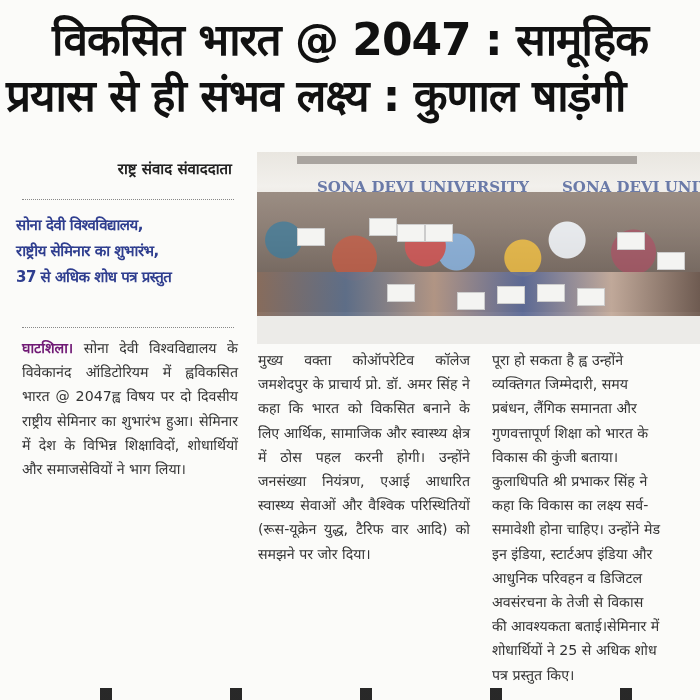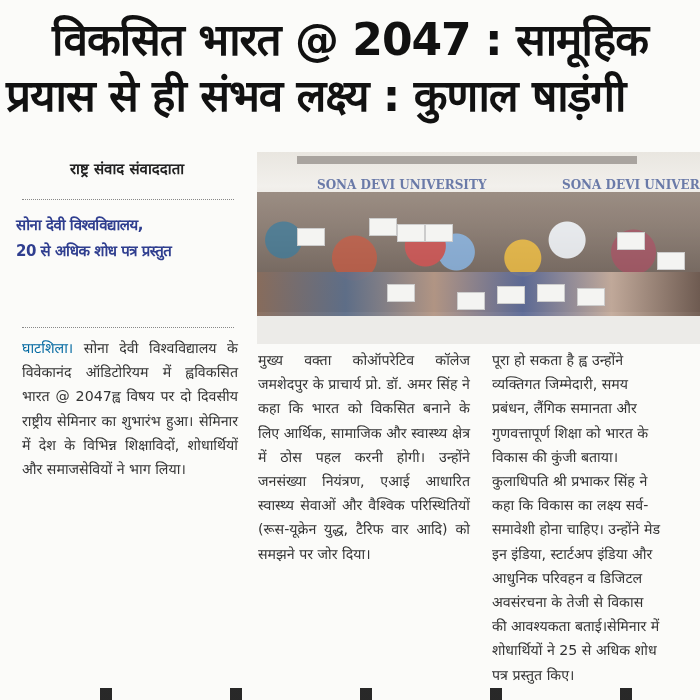--- a/index.html
+++ b/index.html
@@ -15,46 +15,46 @@
   .headline .line {
     position:absolute; left:0; width:700px; text-align:center;
     font-family:"DejaVu Sans", sans-serif; font-weight:bold;
     color:#111; white-space:nowrap; letter-spacing:-1px;
   }
   .headline .l1 { top:8px; font-size:44px; }
   .headline .l2 { top:64px; font-size:44px; left:6px; text-align:left; }
 
   .byline {
     position:absolute; left:22px; top:158px; width:210px;
-    font-size:15px; font-weight:bold; text-align:center; color:#222;
+    font-size:15px; font-weight:bold; text-align:right; color:#222;
   }
   .dotted { position:absolute; left:22px; width:212px; border-top:1px dotted #888; }
   .sub {
     position:absolute; left:16px; top:212px; width:226px;
     font-size:15px; line-height:26px; font-weight:bold; color:#2f3e8f;
     letter-spacing:-0.5px;
   }
   .col {
     position:absolute; font-size:14.2px; line-height:24.2px; color:#333;
     text-align:justify; text-align-last:left;
   }
   .col p { margin:0; }
-  .col .dateline { font-weight:normal; color:#0369a1; }
+  .col .dateline { font-weight:bold; color:#701a75; }
   .c1 { left:22px; top:336px; width:216px; }
   .c2 { left:258px; top:348px; width:212px; }
   .c3 { left:492px; top:348px; width:220px; white-space:nowrap; overflow:hidden; }
   .c3 .ln { display:block; }
 
   .photo {
     position:absolute; left:257px; top:152px; width:443px; height:192px;
     overflow:hidden;
     background:linear-gradient(#e9e6e0 0%, #f2f0ec 18%, #ddd6cf 40%, #9a8f86 70%, #bfb5ab 100%);
   }
   .photo .ceiling { position:absolute; left:40px; top:4px; width:340px; height:8px; background:#a9a49f; }
-  .photo .banner { position:absolute; top:26px; font-size:12px; font-family:"DejaVu Serif", serif; font-weight:bold; color:#6a7aa8; white-space:nowrap; }
+  .photo .banner { position:absolute; top:26px; font-size:15px; font-family:"DejaVu Serif", serif; font-weight:bold; color:#6a7aa8; white-space:nowrap; }
   .photo .people { position:absolute; left:0; top:40px; width:443px; height:120px;
     background:
       radial-gradient(circle at 6% 40%, #3b6f8a 0 18px, transparent 19px),
       radial-gradient(circle at 22% 55%, #b5533d 0 22px, transparent 23px),
       radial-gradient(circle at 38% 45%, #c74a4a 0 20px, transparent 21px),
       radial-gradient(circle at 45% 50%, #7fa9d6 0 18px, transparent 19px),
       radial-gradient(circle at 60% 55%, #e3b23a 0 18px, transparent 19px),
       radial-gradient(circle at 70% 40%, #e9edf2 0 18px, transparent 19px),
       radial-gradient(circle at 85% 50%, #9a4b5a 0 22px, transparent 23px),
       linear-gradient(#8d7d72, #5f534c);
@@ -78,21 +78,22 @@
 <div class="headline">
   <div class="line l1">विकसित भारत @ 2047 : सामूहिक</div>
   <div class="line l2">प्रयास से ही संभव लक्ष्य : कुणाल षाड़ंगी</div>
 </div>
 
 <div class="byline">राष्ट्र संवाद संवाददाता</div>
 <div class="dotted" style="top:199px"></div>
 
 <div class="sub">
   <div>सोना देवी विश्वविद्यालय,</div>
-  <div>20 से अधिक शोध पत्र प्रस्तुत</div>
+  <div>राष्ट्रीय सेमिनार का शुभारंभ,</div>
+  <div>37 से अधिक शोध पत्र प्रस्तुत</div>
 </div>
 <div class="dotted" style="top:327px"></div>
 
 <div class="photo">
   <div class="ceiling"></div>
   <div class="banner" style="left:60px">SONA DEVI UNIVERSITY</div>
   <div class="banner" style="left:305px">SONA DEVI UNIVERSITY</div>
   <div class="people"></div>
   <div class="front"></div>
   <div class="cert" style="left:40px;top:76px"></div>

